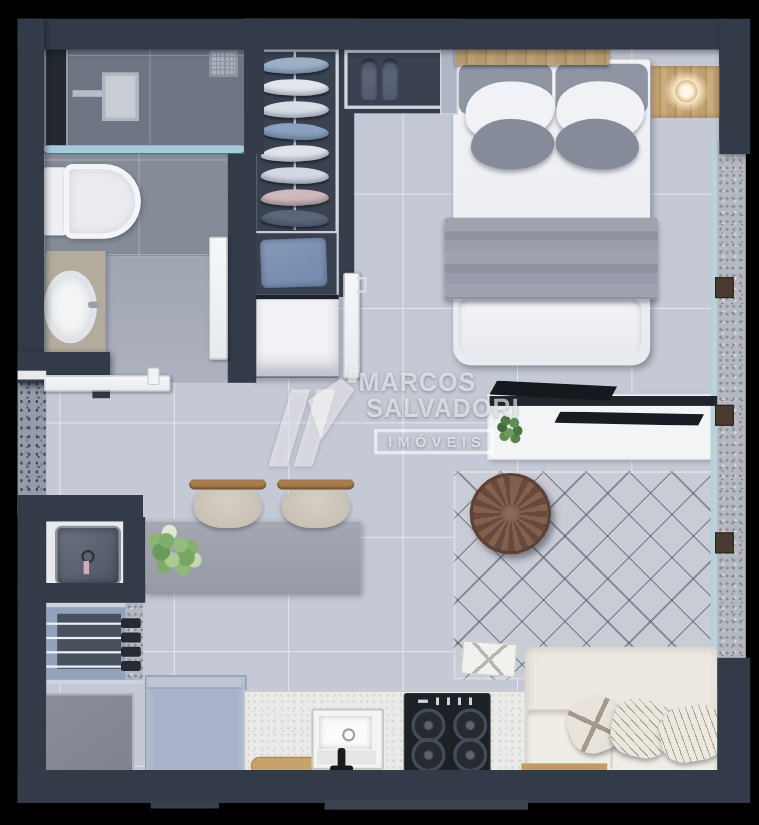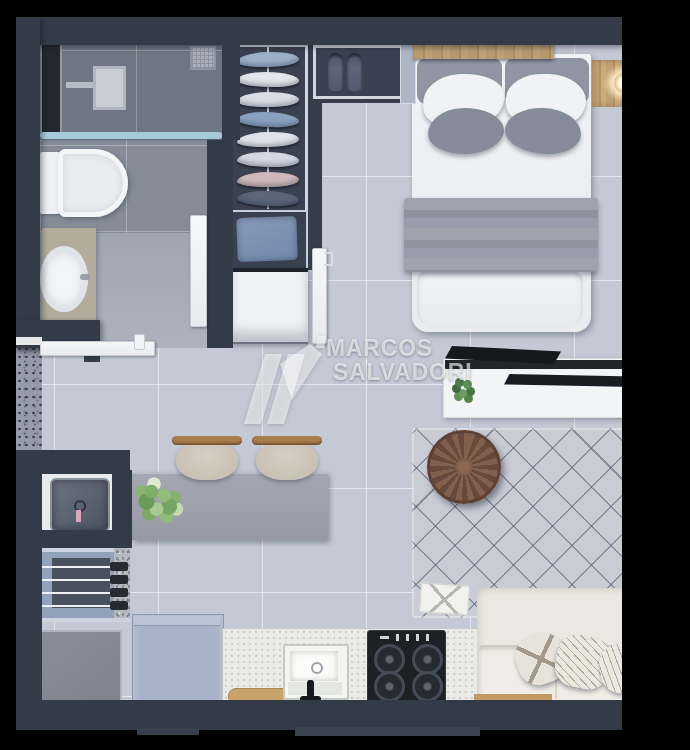--- a/index.html
+++ b/index.html
@@ -1,16 +1,16 @@
 <!DOCTYPE html>
 <html><head>
 <meta charset="utf-8">
 <style>
   html,body{margin:0;padding:0;background:#000;}
-  .stage{position:relative;width:622px;height:750px;background:#000;overflow:hidden;font-family:"Liberation Sans",sans-serif;}
+  .stage{position:relative;width:690px;height:750px;background:#000;overflow:hidden;font-family:"Liberation Sans",sans-serif;}
   .abs{position:absolute;}
   .wall{position:absolute;background:#343b48;z-index:6;}
   .wall.sh{box-shadow:2px 2px 6px rgba(8,12,22,.45);}
   .floor{position:absolute;background-color:#c5c9d5;z-index:1;
     background-image:linear-gradient(rgba(255,255,255,.55) 1px,transparent 1px),linear-gradient(90deg,rgba(255,255,255,.55) 1px,transparent 1px);
     background-size:104px 104px;background-position:14px 30px;}
   .tile-dark{position:absolute;background-color:#6f7683;z-index:2;
     background-image:linear-gradient(rgba(255,255,255,.25) 1px,transparent 1px),linear-gradient(90deg,rgba(255,255,255,.25) 1px,transparent 1px);
     background-size:86px 86px;background-position:10px 8px;}
   .tile-mid{position:absolute;background-color:#858c98;z-index:2;
@@ -229,16 +229,17 @@
       <g fill="rgba(255,255,255,0.55)">
         <polygon points="0,90 17,90 38,20 21,20"></polygon>
         <polygon points="23,90 40,90 61,20 44,20"></polygon>
         <polygon points="36,30 66,10 78,20 48,66"></polygon>
         <polygon points="74,2 82,2 80,14 72,14"></polygon>
       </g>
     </svg>
     <div class="wm-text">
       <div class="wm-l1">MARCOS</div>
       <div class="wm-l2">SALVADORI</div>
+      <div class="wm-l3">IMÓVEIS</div>
     </div>
   </div>
 
 </div>
 
 </body></html>

